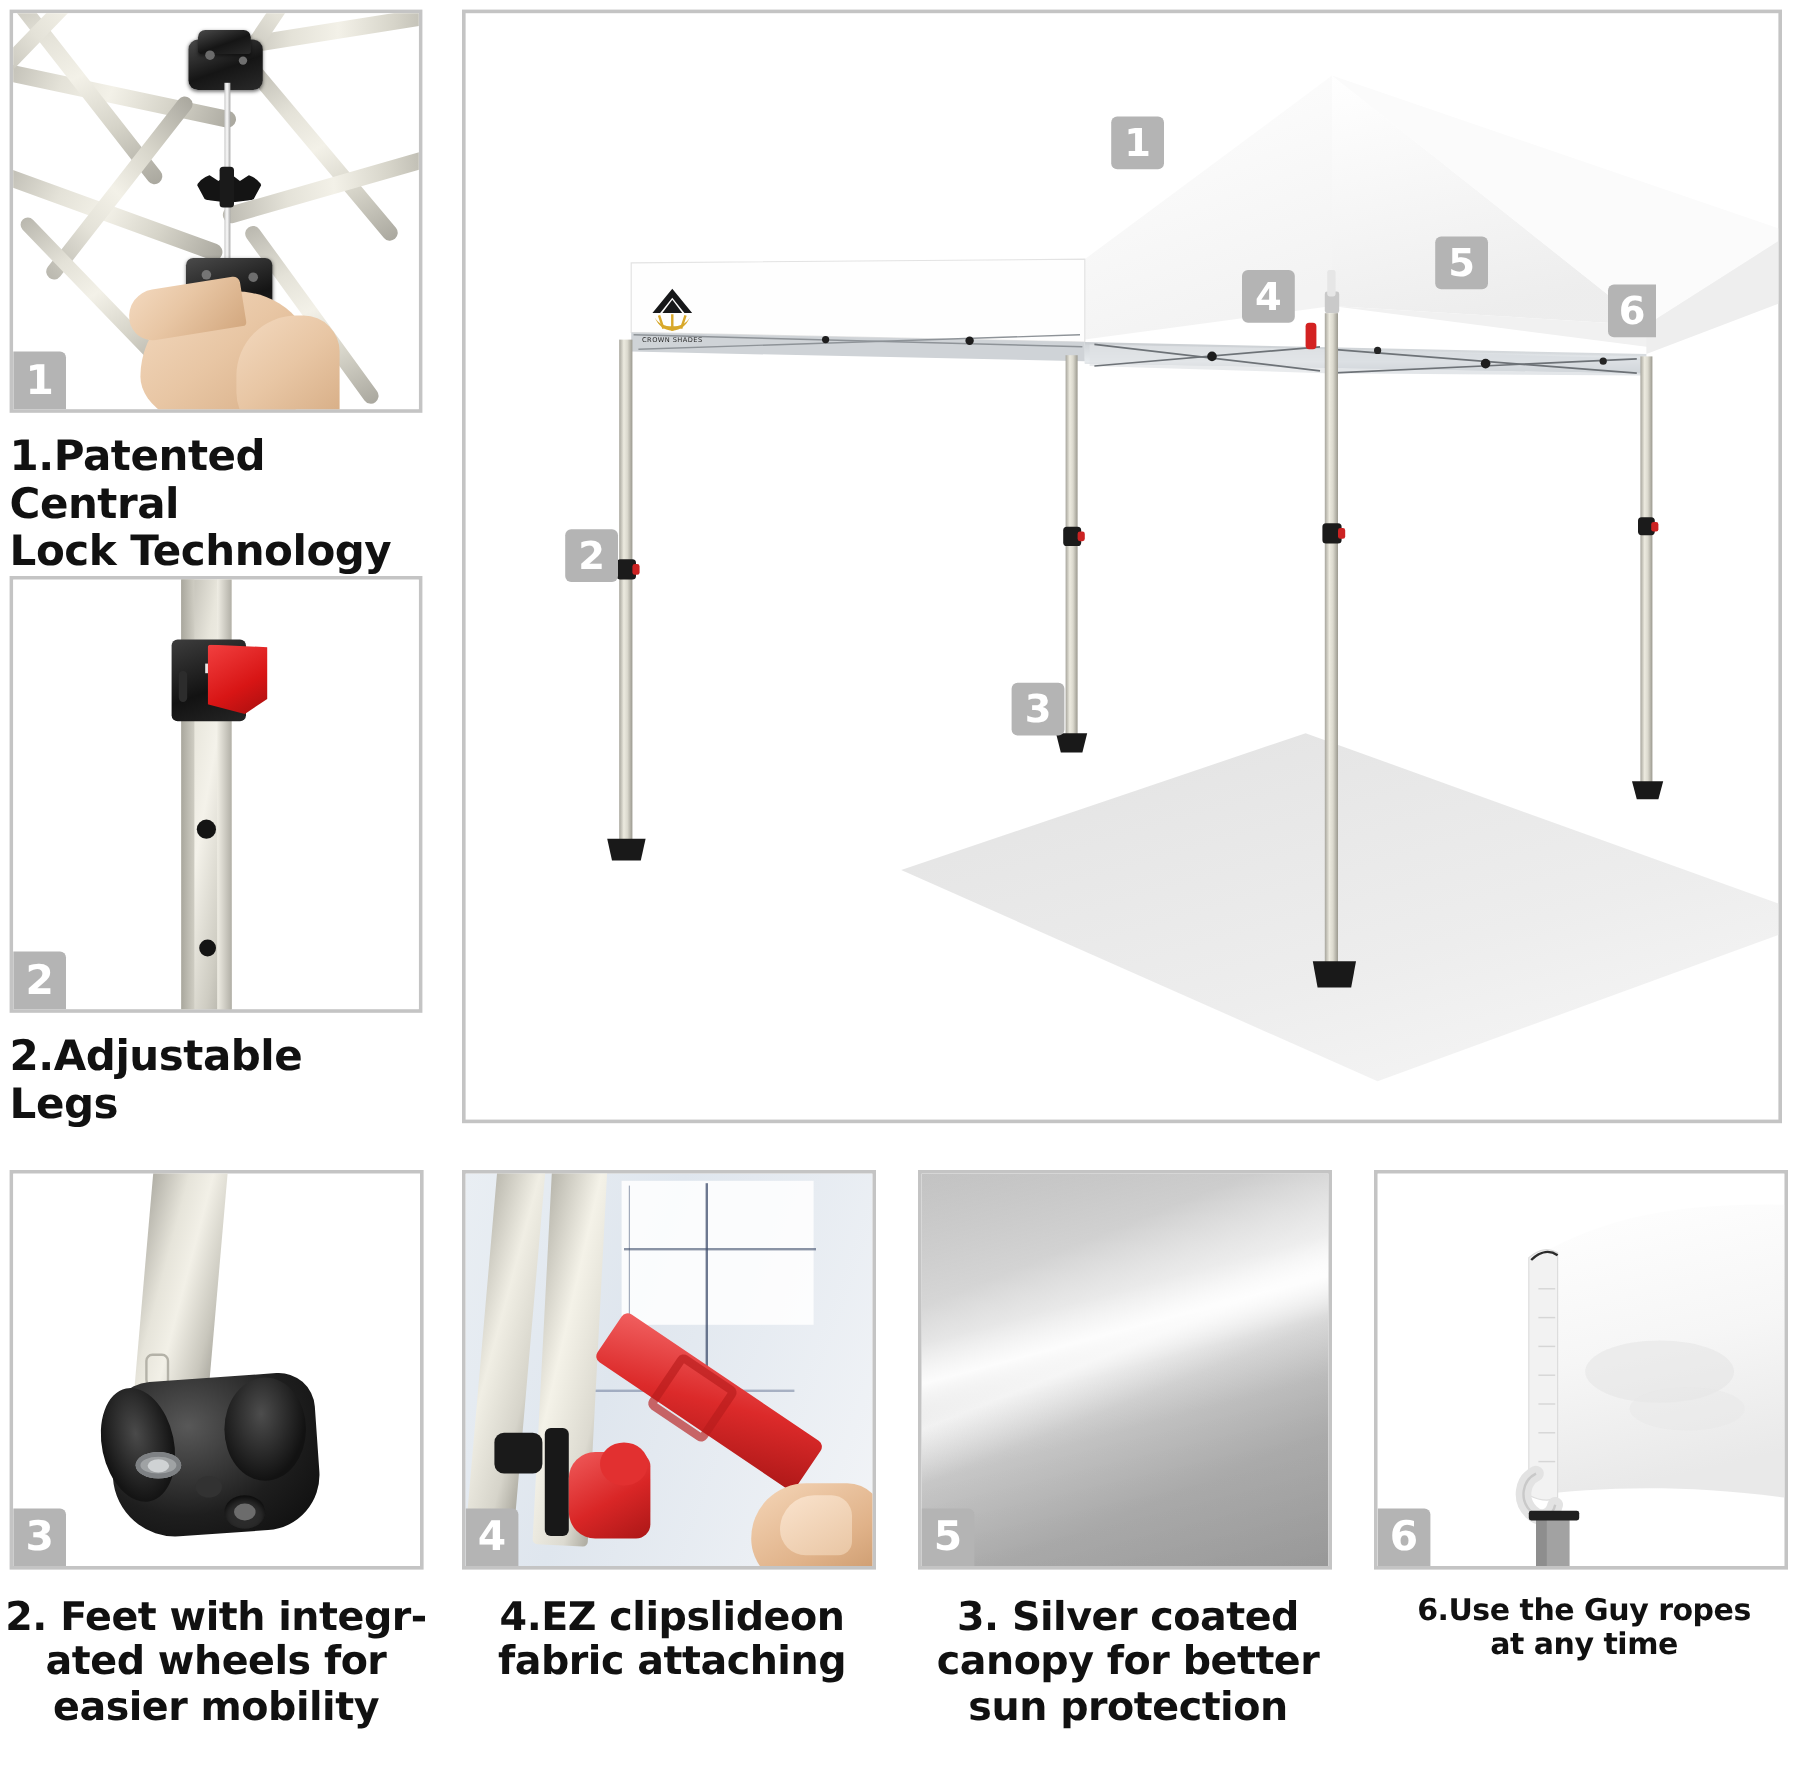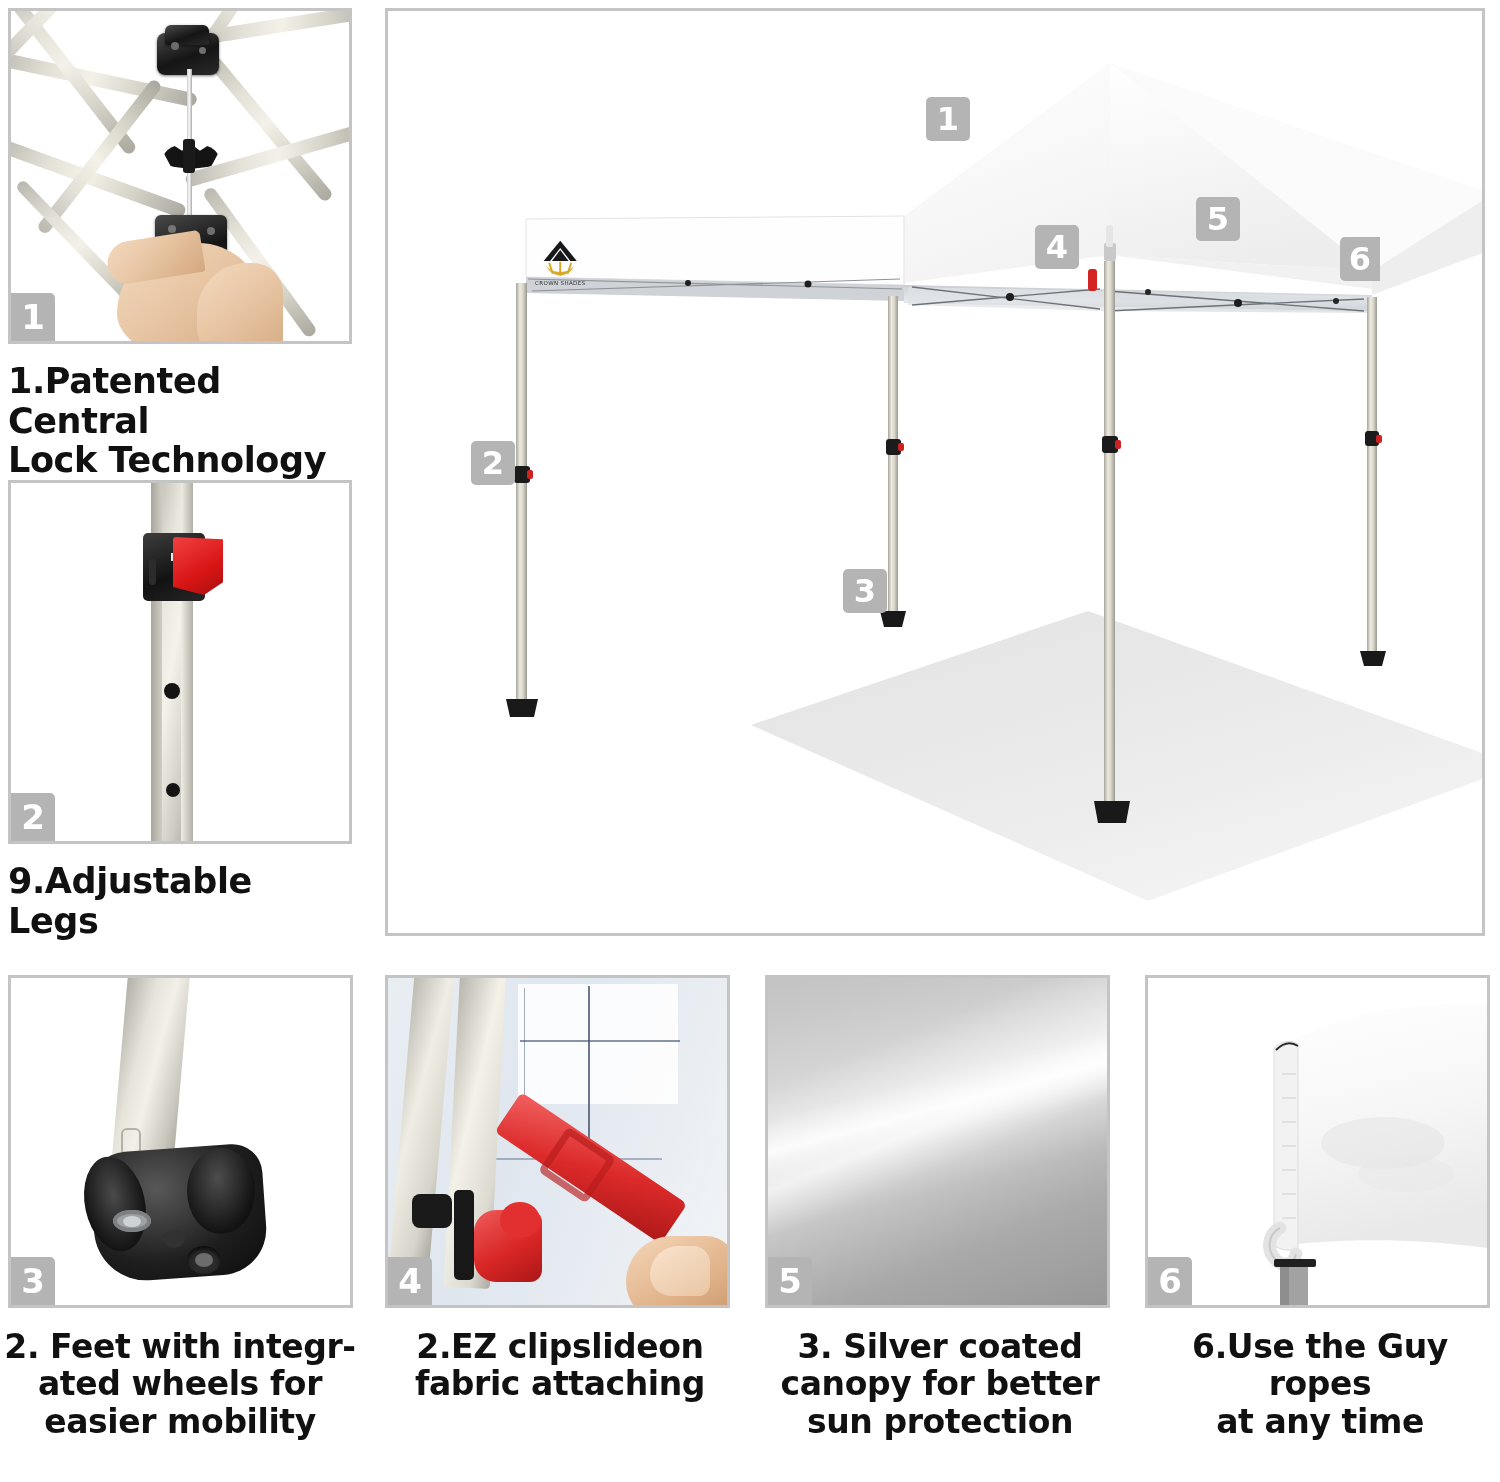--- a/index.html
+++ b/index.html
@@ -115,21 +115,21 @@
          background:linear-gradient(150deg,#f24040,#d81515 60%,#a80f0f);
          clip-path:polygon(0% 0%,100% 4%,100% 78%,62% 100%,0% 86%);border-radius:3px;"></div>
 
     <div class="hole" style="left:153px;top:200px;width:16px;height:16px;"></div>
     <div class="hole" style="left:155px;top:300px;width:14px;height:14px;"></div>
   </div>
 
   <div class="badge" style="left:0;bottom:0;width:44px;height:48px;font-size:34px;border-radius:0 5px 0 0;">2</div>
 </div>
 
-<div class="cap" style="left:8px;top:862px;width:344px;font-size:35px;text-align:left;">9.Adjustable Legs</div>
+<div class="cap" style="left:8px;top:862px;width:344px;font-size:35px;text-align:left;">2.Adjustable Legs</div>
 
 <div class="panel" id="pmain">
   <div class="canopy-wrap">
     <svg viewBox="0 0 1094 922" width="1094" height="922" style="position:absolute;left:0;top:0;">
       <defs>
         <linearGradient id="topL" x1="0" y1="0" x2="0.35" y2="1">
           <stop offset="0" stop-color="#ffffff"></stop>
             <stop offset="1" stop-color="#f3f3f3"></stop>
         </linearGradient>
         <linearGradient id="topR" x1="0" y1="0" x2="0.3" y2="1">
@@ -307,21 +307,21 @@
 
     <div style="position:absolute;left:238px;top:258px;width:110px;height:86px;
          background:linear-gradient(150deg,#f5d6b8,#e0b289 60%,#c79568);border-radius:46px 30px 12px 40px;"></div>
     <div style="position:absolute;left:262px;top:268px;width:60px;height:50px;
          background:linear-gradient(150deg,#fae3cd,#e9c6a4);border-radius:40px 24px 16px 30px;"></div>
   </div>
 
   <div class="badge" style="left:0;bottom:0;width:44px;height:48px;font-size:34px;border-radius:0 5px 0 0;">4</div>
 </div>
 
-<div class="cap" style="left:380px;top:1328px;width:360px;font-size:33px;text-align:center;">2.EZ clipslideon
+<div class="cap" style="left:380px;top:1328px;width:360px;font-size:33px;text-align:center;">4.EZ clipslideon
 fabric attaching</div>
 
 <div class="panel" id="p5">
   <div class="fabric5"></div>
   <div class="badge" style="left:0;bottom:0;width:44px;height:48px;font-size:34px;border-radius:0 5px 0 0;">5</div>
 </div>
 
 <div class="cap" style="left:760px;top:1328px;width:360px;font-size:33px;text-align:center;">3. Silver coated
 canopy for better
 sun protection</div>
@@ -357,14 +357,14 @@
 
       <rect x="132" y="286" width="28" height="46" fill="#a2a2a2"></rect>
       <rect x="132" y="286" width="9" height="46" fill="#8e8e8e"></rect>
       <rect x="126" y="281" width="42" height="8" rx="2" fill="#202020"></rect>
     </svg>
   </div>
 
   <div class="badge" style="left:0;bottom:0;width:44px;height:48px;font-size:34px;border-radius:0 5px 0 0;">6</div>
 </div>
 
-<div class="cap" style="left:1140px;top:1328px;width:360px;font-size:33px;text-align:center;">6.Use the Guy ropes
+<div class="cap" style="left:1140px;top:1328px;width:360px;font-size:25px;text-align:center;">6.Use the Guy ropes
 at any time</div>
 
 </body></html>

